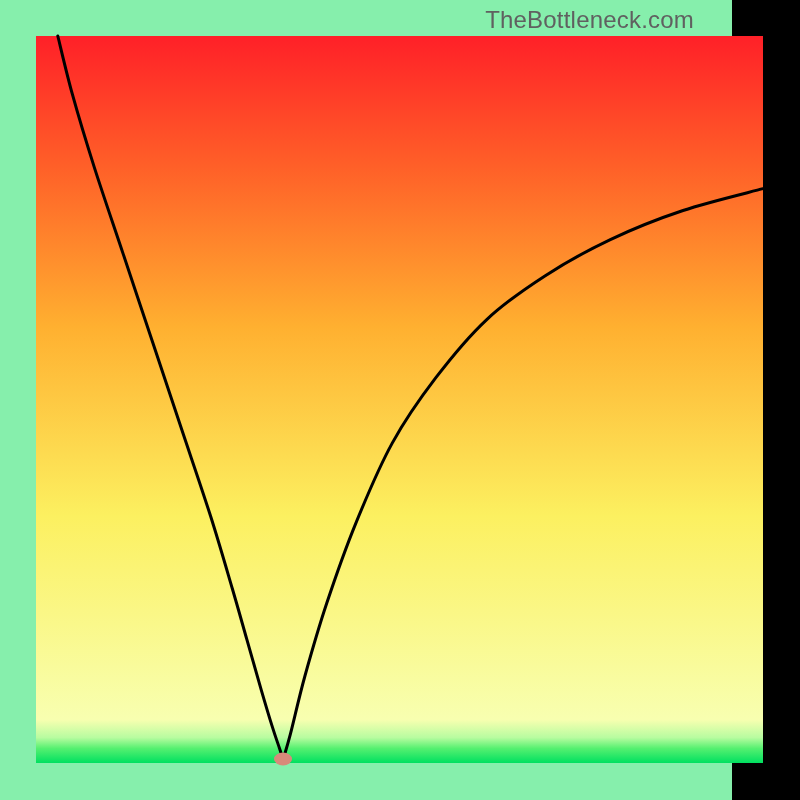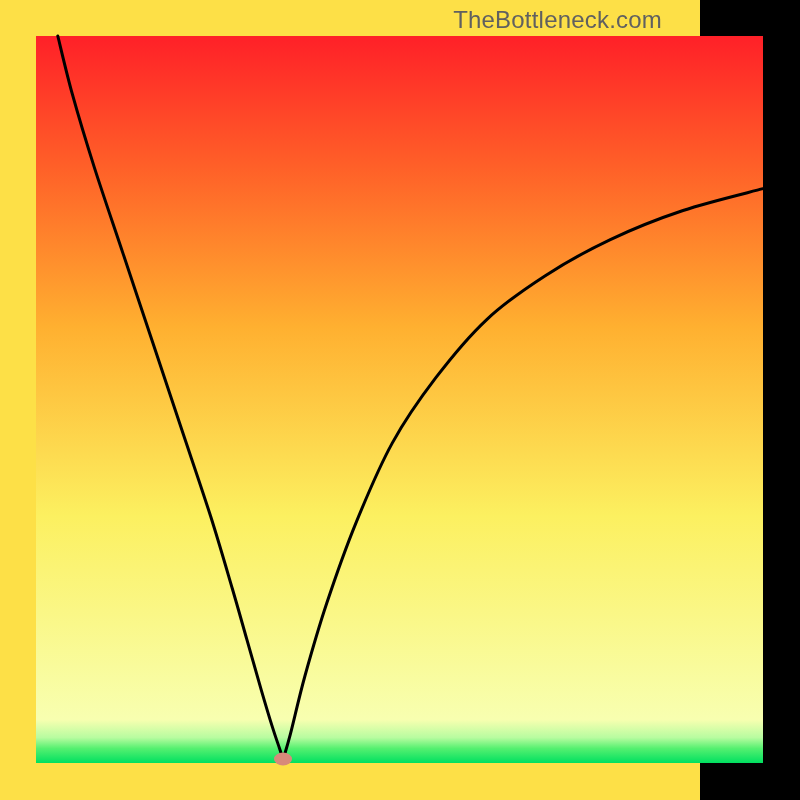--- a/index.html
+++ b/index.html
@@ -8,21 +8,22 @@
     width: 800px;
     height: 800px;
     background: #000;
     overflow: hidden;
     font-family: Arial, Helvetica, sans-serif;
   }
   .frame {
     position: relative;
     width: 700px;
     height: 800px;
-    background: #fde047;
+    background: #86efac;
+    padding-left: 32px;
   }
   .plot-area {
     position: absolute;
     left: 36px;
     top: 36px;
     width: 727px;
     height: 727px;
     
     background: linear-gradient(to top,
       #00e060 0%,

